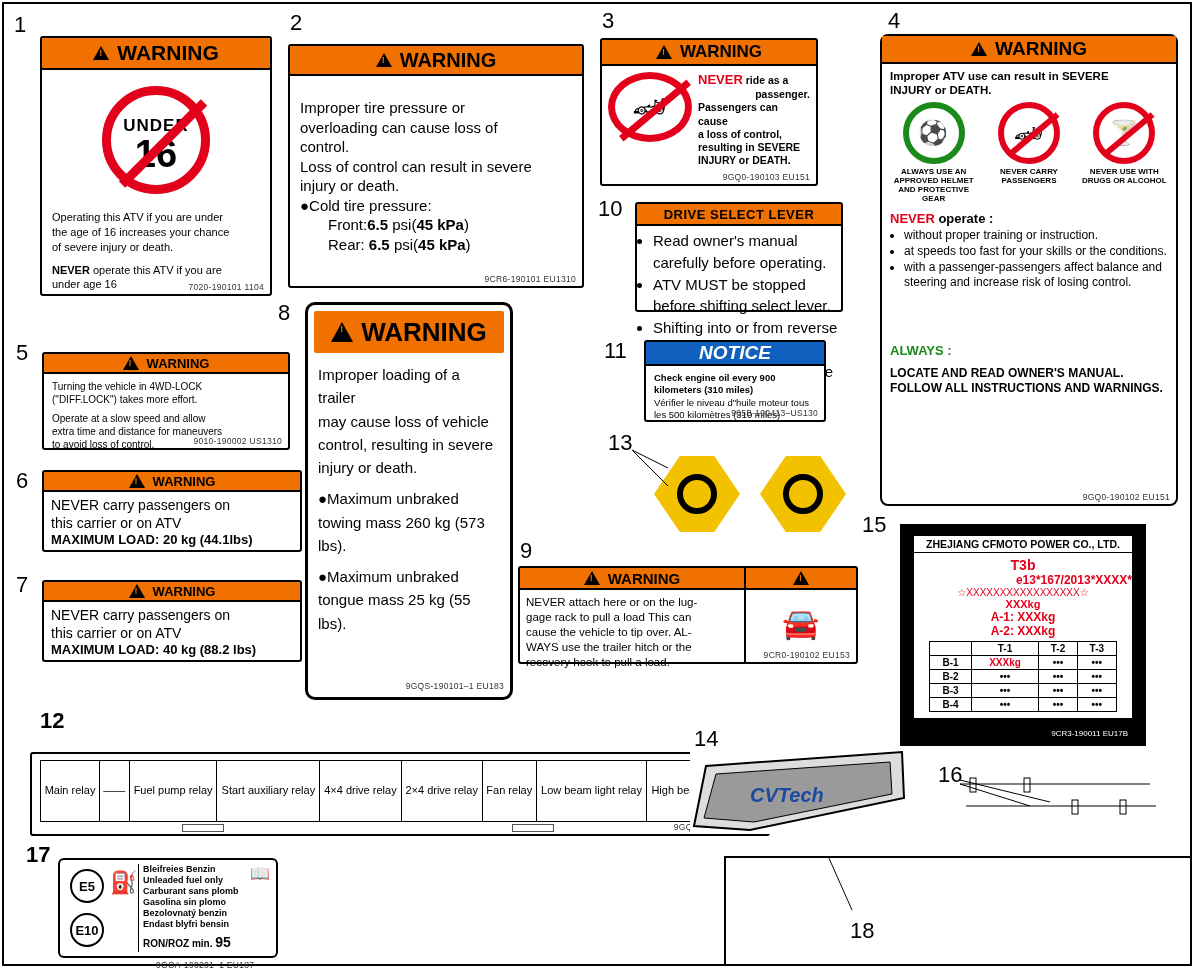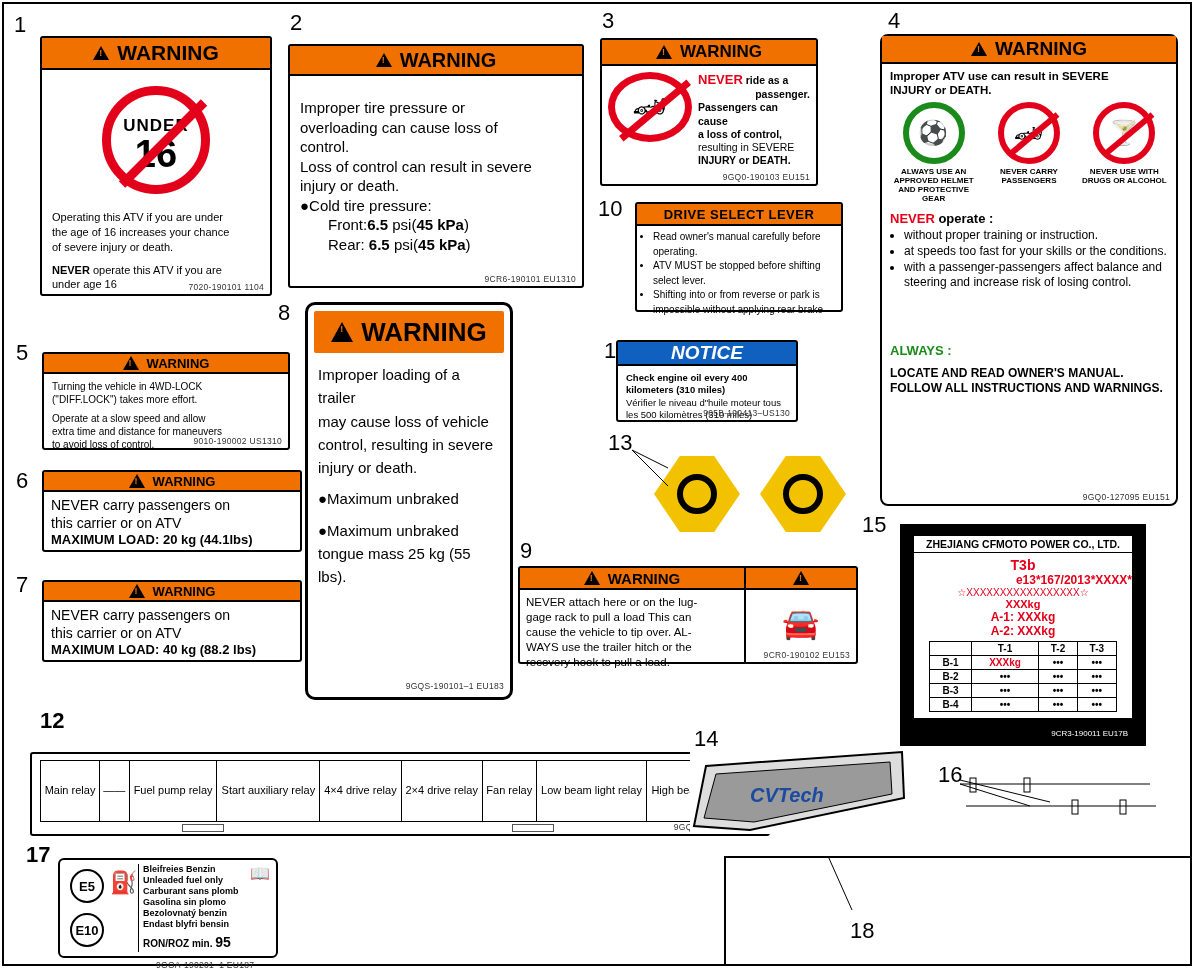--- a/index.html
+++ b/index.html
@@ -97,24 +97,24 @@
   #l9 { left:518px; top:566px; width:340px; height:98px; display:flex; }
   #l9 .left { flex:1; border-right:2px solid #000; }
   #l9 .right { width:110px; }
   #l9 .whead { height:22px; font-size:15px; }
   #l9 .bodytxt { font-size:11.5px; line-height:1.3; padding:5px 6px; }
   #l9 .pic { display:flex; align-items:center; justify-content:center; height:66px; font-size:30px; position:relative;}
 
   
   #l10 { left:635px; top:202px; width:208px; height:110px; }
   #l10 .whead { background:#F07000; height:22px; font-size:13px; letter-spacing:.5px; }
-  #l10 ul { margin:4px 0; padding-left:16px; font-size:10px; line-height:1.45; }
-
-  
-  #l11 { left:616px; top:340px; width:182px; height:82px; }
+  #l10 ul { margin:4px 0; padding-left:16px; font-size:15px; line-height:1.45; }
+
+  
+  #l11 { left:644px; top:340px; width:182px; height:82px; }
   #l11 .nhead { background:#1060c0; color:#fff; text-align:center; font-style:italic; font-weight:bold; font-size:19px; height:24px; border-bottom:2px solid #000;}
   #l11 .bodytxt { font-size:9.5px; line-height:1.3; }
   #l11 .b { font-weight:bold; }
 
   
   #l12 { left:30px; top:752px; width:740px; height:84px; }
   #l12 table { width:100%; height:62px; border-collapse:collapse; margin:6px 8px; width:calc(100% - 16px);}
   #l12 td { border:1px solid #000; font-size:11px; text-align:center; padding:2px 3px; line-height:1.2;}
   #l12 .tab { position:absolute; bottom:2px; width:42px; height:8px; border:1px solid #555;}
 
@@ -219,21 +219,21 @@
   <div class="row">
     <div class="novehicle">
       <span class="atv">🏎</span>
       <div class="slash"></div>
     </div>
     <div class="t">
       <div><span class="never">NEVER</span><b> ride as a</b></div>
       <div style="text-align:right;"><b>passenger.</b></div>
       <div style="font-weight:bold;">Passengers can cause</div>
       <div style="font-weight:bold;">a loss of control,</div>
-      <div style="font-weight:normal;">resulting in SEVERE</div>
+      <div style="font-weight:bold;">resulting in SEVERE</div>
       <div style="font-weight:bold;">INJURY or DEATH.</div>
     </div>
   </div>
   <div class="code">9GQ0-190103  EU151</div>
 </div>
 
 <div class="lbl wlabel" id="l4">
   <div class="whead">
     <span class="tri"></span>
     <span>WARNING</span>
@@ -260,21 +260,21 @@
   <ul>
     <li>without proper training or instruction.</li>
     <li>at speeds too fast for your skills or the conditions.</li>
     <li>with a passenger-passengers affect balance and steering and increase risk of losing control.</li>
   </ul>
   <div class="always">ALWAYS :</div>
   <div class="foot">
     <div>LOCATE AND READ OWNER'S MANUAL.</div>
     <div>FOLLOW ALL INSTRUCTIONS AND WARNINGS.</div>
   </div>
-  <div class="code">9GQ0-127095   EU151</div>
+  <div class="code">9GQ0-190102   EU151</div>
 </div>
 
 <div class="lbl wlabel" id="l5">
   <div class="whead">
     <span class="tri"></span>
     <span>WARNING</span>
   </div>
   <div class="bodytxt">
     <div>Turning the vehicle in 4WD-LOCK</div>
     <div>("DIFF.LOCK") takes more effort.</div>
@@ -315,20 +315,21 @@
     <span class="tri" style="border-bottom-width:20px;border-left-width:11px;border-right-width:11px;"></span>
     <span>WARNING</span>
   </div>
   <div class="bodytxt">
     <div>Improper loading of a trailer</div>
     <div>may cause loss of vehicle</div>
     <div>control, resulting in severe</div>
     <div>injury or death.</div>
     <div style="height:8px;"></div>
     <div>●Maximum unbraked</div>
+    <div>towing mass 260 kg (573 lbs).</div>
     <div style="height:8px;"></div>
     <div>●Maximum unbraked</div>
     <div>tongue mass 25 kg (55 lbs).</div>
   </div>
   <div class="code" style="bottom:6px;">9GQS-190101–1  EU183</div>
 </div>
 
 <div class="lbl wlabel" id="l9">
   <div class="left">
     <div class="whead">
@@ -359,21 +360,21 @@
   <ul>
     <li>Read owner's manual carefully before operating.</li>
     <li>ATV MUST be stopped before shifting select lever.</li>
     <li>Shifting into or from reverse or park is impossible without applying rear brake</li>
   </ul>
 </div>
 
 <div class="lbl wlabel" id="l11">
   <div class="nhead">NOTICE</div>
   <div class="bodytxt">
-    <div class="b">Check engine oil every 400</div>
+    <div class="b">Check engine oil every 900</div>
     <div class="b">kilometers (310 miles)</div>
     <div>Vérifier le niveau d"huile moteur tous</div>
     <div>les 500 kilomètres (310 miles)</div>
   </div>
   <div class="code">905B-190413–US130</div>
 </div>
 
 <div class="lbl wlabel" id="l12">
   <table>
     <tbody>

